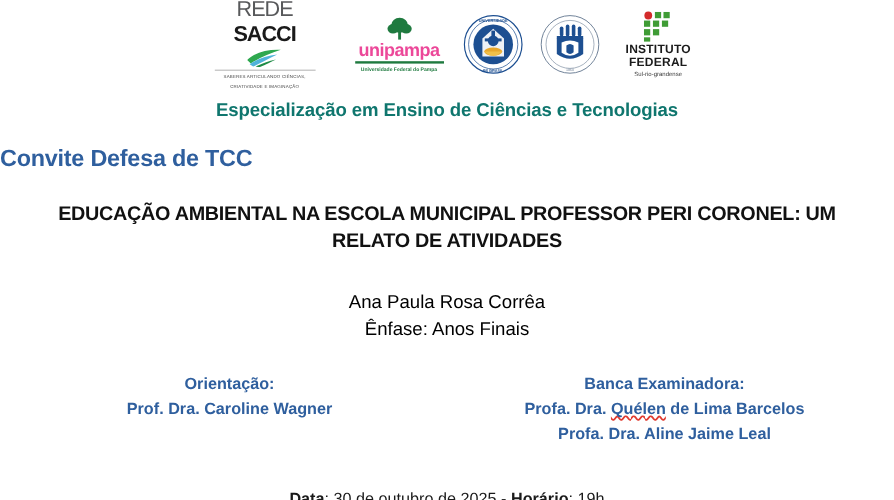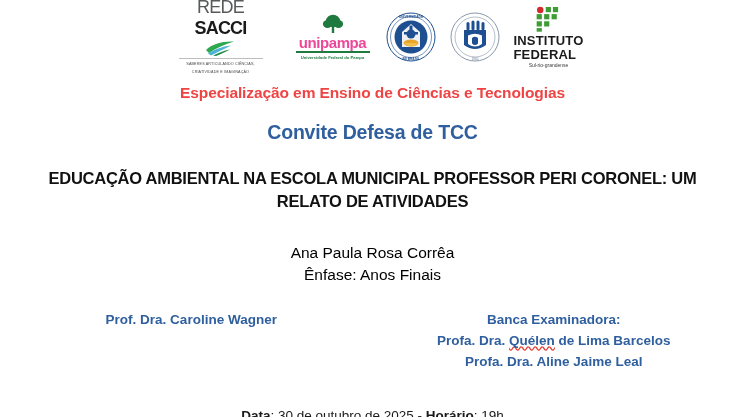--- a/index.html
+++ b/index.html
@@ -90,47 +90,47 @@
     white-space: nowrap;
   }
 
   
   .seal { width: 50px; height: 50px; display:block; }
 
   
   .iffar { width: 70px; }
   .if-mark { width: 26px; height: 26px; display:block; }
   .if-name {
-    font-size: 13px;
+    font-size: 10px;
     font-weight: bold;
     color: #1b1b1b;
     line-height: 1.05;
-    text-align: left;
+    text-align: center;
     letter-spacing: 0.2px;
     margin-top: 2px;
   }
   .if-sub {
     font-size: 5px;
     color: #3a3a3a;
     text-align: center;
     margin-top: 1px;
     white-space: nowrap;
   }
 
   
   .program-line {
     text-align: center;
     font-size: 15.5px;
     font-weight: bold;
-    color: #ef4444;
+    color: #0f766e;
     margin-top: 22px;
     letter-spacing: -0.1px;
   }
   .invite-title {
-    text-align: center;
+    text-align: left;
     font-size: 19.5px;
     font-weight: bold;
     color: #2f5f9e;
     margin-top: 19px;
     letter-spacing: -0.2px;
   }
   .work-title {
     text-align: center;
     font-size: 16.5px;
     font-weight: bold;
@@ -281,20 +281,21 @@
 <div class="work-title">EDUCAÇÃO AMBIENTAL NA ESCOLA MUNICIPAL PROFESSOR PERI CORONEL: UM RELATO DE ATIVIDADES</div>
 
 <div class="author-block">
   <div>Ana Paula Rosa Corrêa</div>
   <div>Ênfase: Anos Finais</div>
 </div>
 
 <div class="panels">
 
   <div class="panel panel-left">
+    <span class="panel-head">Orientação:</span>
     <span class="panel-person">Prof. Dra. Caroline Wagner</span>
   </div>
 
   <div class="panel panel-right">
     <span class="panel-head">Banca Examinadora:</span>
     <span class="panel-person"><span>Profa. Dra. </span><span class="misspelled">Quélen</span><span> de Lima Barcelos</span></span>
     <span class="panel-person"><span>Profa. Dra. </span><span>Aline Jaime Leal</span></span>
   </div>
 
 </div>

